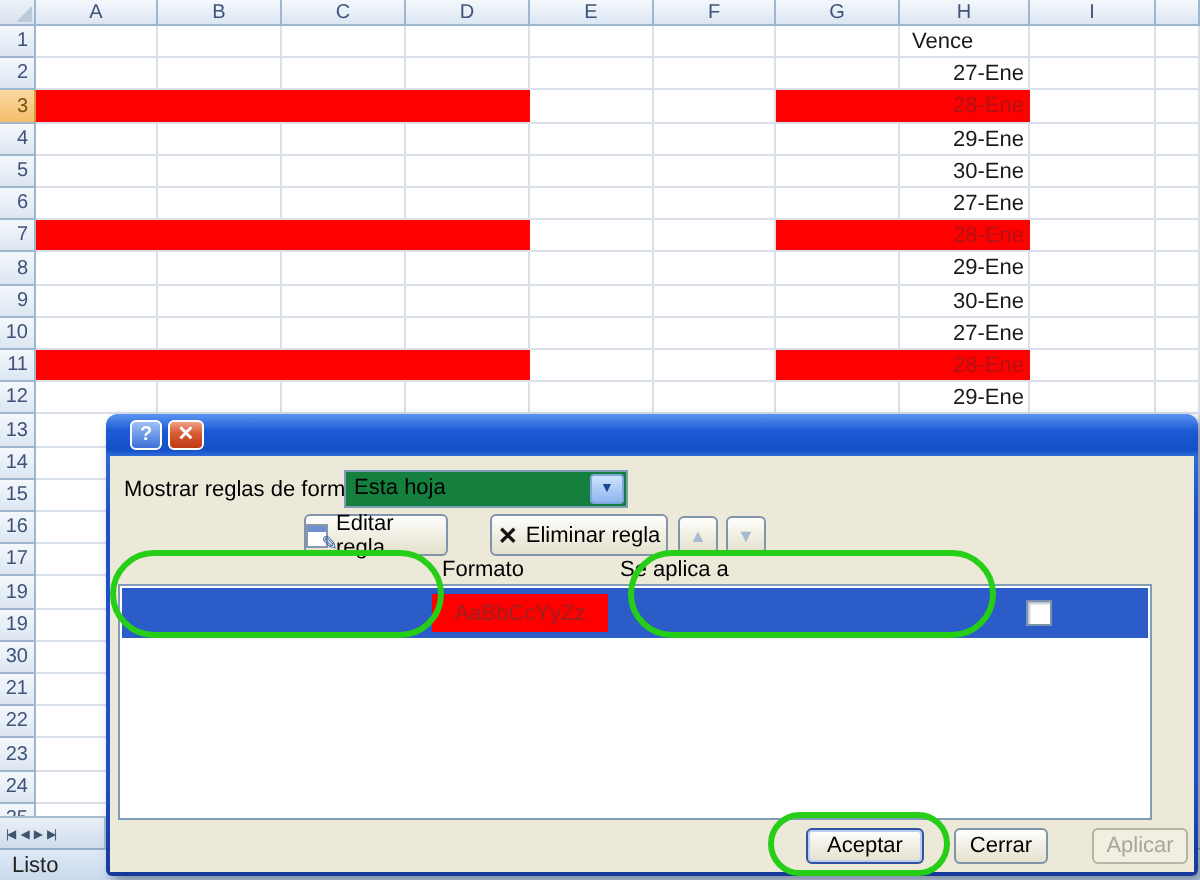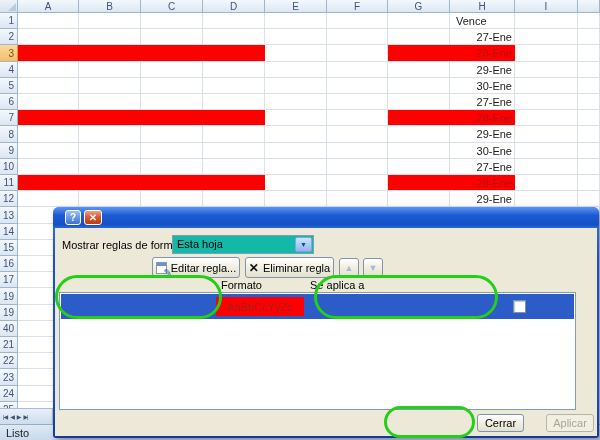--- a/index.html
+++ b/index.html
@@ -38,30 +38,30 @@
             background:linear-gradient(180deg,#5A96F2,#1C5AD4 40%,#1450C6 85%,#2E6BD8);
             display:flex;align-items:center;padding:0 4px 0 9px;box-sizing:border-box}
   .title{color:#fff;font-weight:bold;font-size:11px;text-shadow:1px 1px 1px #0A2B7A;flex:1;white-space:nowrap;overflow:hidden}
   .tbb{width:16px;height:15px;margin-left:3px;border:1px solid #fff;border-radius:3px;box-sizing:border-box;
        display:flex;align-items:center;justify-content:center;color:#fff;font-weight:bold;font-size:10px;line-height:1}
   .tb-help{background:linear-gradient(180deg,#9CC0F8,#3D6FD6)}
   .tb-close{width:18px;background:linear-gradient(180deg,#F0A086,#D75A33 45%,#BE3A14)}
   .dbody{position:absolute;left:2px;right:2px;top:21px;bottom:2px;background:#ECE9D8}
 
   .lbl{position:absolute;left:7px;top:11px}
-  .combo{position:absolute;left:117px;top:7px;width:142px;height:19px;background:#14b8a6;border:1px solid #7F9DB9;box-sizing:border-box}
+  .combo{position:absolute;left:117px;top:7px;width:142px;height:19px;background:#15803d;border:1px solid #7F9DB9;box-sizing:border-box}
   .combo-val{position:absolute;left:4px;top:2px}
   .combo-btn{position:absolute;right:1px;top:1px;bottom:1px;width:17px;border:1px solid #7FA6DD;border-radius:2px;
              background:linear-gradient(180deg,#CCE4FD,#8EB6EE);display:flex;align-items:center;justify-content:center;
              color:#16488F;font-size:7px;box-sizing:border-box}
 
   .xpbtn{position:absolute;background:linear-gradient(180deg,#FFFFFF,#F2F0E4 45%,#E4E1CE);border:1px solid #8293AC;border-radius:3px;
          display:flex;align-items:center;justify-content:center;gap:4px;box-sizing:border-box;font-size:11px;cursor:default}
   .b-new{left:5px;top:29px;width:88px;height:21px}
-  .b-edit{left:97px;top:29px;width:88px;height:21px}
+  .b-edit{left:97px;top:29px;width:72px;height:21px}
   .b-del{left:190px;top:29px;width:89px;height:21px}
   .b-up{left:284px;top:30px;width:20px;height:19px}
   .b-down{left:308px;top:30px;width:20px;height:19px}
   .arr{font-size:9px;color:#A9BAD3}
   .ico-form{width:11px;height:12px;background:#fff;border:1px solid #8899AA;position:relative;box-sizing:border-box;flex:none}
   .ico-form::before{content:"";position:absolute;left:0;top:0;right:0;height:3px;background:#6F8FD0}
   .ico-new::after{content:"✦";position:absolute;right:-5px;bottom:-5px;color:#F5A800;font-size:9px}
   .ico-edit::after{content:"✎";position:absolute;right:-6px;bottom:-5px;color:#3B66B0;font-size:10px}
   .ico-x{color:#111;font-weight:bold;font-size:12px}
 
@@ -310,21 +310,21 @@
       <div class="cell" style="left: 18px; top: 305px; width: 61px; height: 16px;"></div>
       <div class="cell" style="left: 79px; top: 305px; width: 62px; height: 16px;"></div>
       <div class="cell" style="left: 141px; top: 305px; width: 62px; height: 16px;"></div>
       <div class="cell" style="left: 203px; top: 305px; width: 62px; height: 16px;"></div>
       <div class="cell" style="left: 265px; top: 305px; width: 62px; height: 16px;"></div>
       <div class="cell" style="left: 327px; top: 305px; width: 61px; height: 16px;"></div>
       <div class="cell" style="left: 388px; top: 305px; width: 62px; height: 16px;"></div>
       <div class="cell" style="left: 450px; top: 305px; width: 65px; height: 16px;"></div>
       <div class="cell" style="left: 515px; top: 305px; width: 63px; height: 16px;"></div>
       <div class="cell" style="left: 578px; top: 305px; width: 22px; height: 16px;"></div>
-      <div class="hdr rowhdr" style="left: 0px; top: 321px; width: 18px; height: 16px;">40</div>
+      <div class="hdr rowhdr" style="left: 0px; top: 321px; width: 18px; height: 16px;">30</div>
       <div class="cell" style="left: 18px; top: 321px; width: 61px; height: 16px;"></div>
       <div class="cell" style="left: 79px; top: 321px; width: 62px; height: 16px;"></div>
       <div class="cell" style="left: 141px; top: 321px; width: 62px; height: 16px;"></div>
       <div class="cell" style="left: 203px; top: 321px; width: 62px; height: 16px;"></div>
       <div class="cell" style="left: 265px; top: 321px; width: 62px; height: 16px;"></div>
       <div class="cell" style="left: 327px; top: 321px; width: 61px; height: 16px;"></div>
       <div class="cell" style="left: 388px; top: 321px; width: 62px; height: 16px;"></div>
       <div class="cell" style="left: 450px; top: 321px; width: 65px; height: 16px;"></div>
       <div class="cell" style="left: 515px; top: 321px; width: 63px; height: 16px;"></div>
       <div class="cell" style="left: 578px; top: 321px; width: 22px; height: 16px;"></div>
@@ -455,20 +455,23 @@
       <span class="colh h-fmt">Formato</span>
       <span class="colh h-app">Se aplica a</span>
 
       <div class="listbox">
         <div class="rulerow">
           <span class="preview">AaBbCcYyZz</span>
           <span class="chk"></span>
         </div>
       </div>
 
+      <div class="xpbtn foot f-ok">
+        <span>Aceptar</span>
+      </div>
       <div class="xpbtn foot f-close">
         <span>Cerrar</span>
       </div>
       <div class="xpbtn foot f-apply">
         <span>Aplicar</span>
       </div>
     </div>
   </div>
 
   <div class="oval o1"></div>

